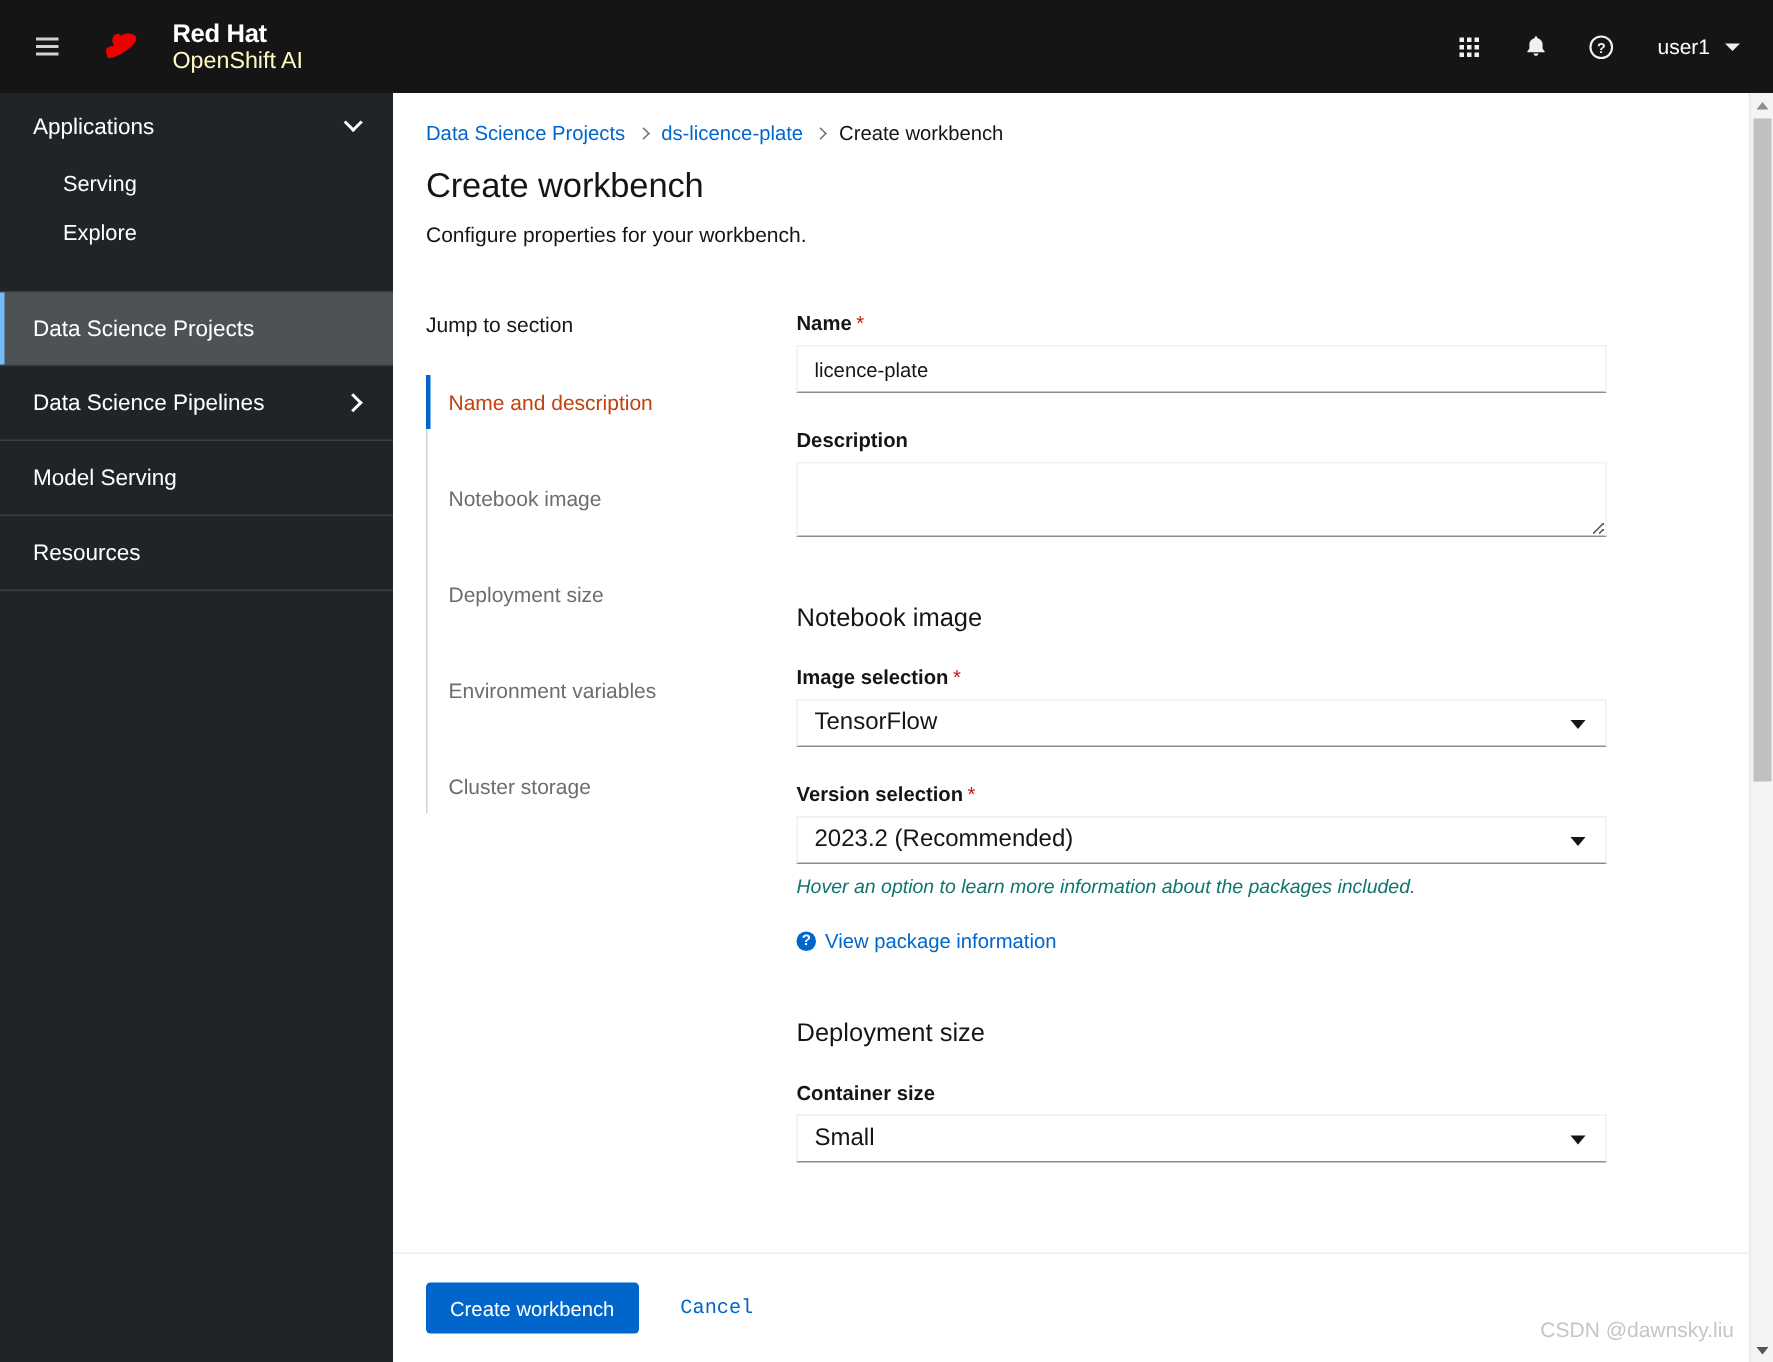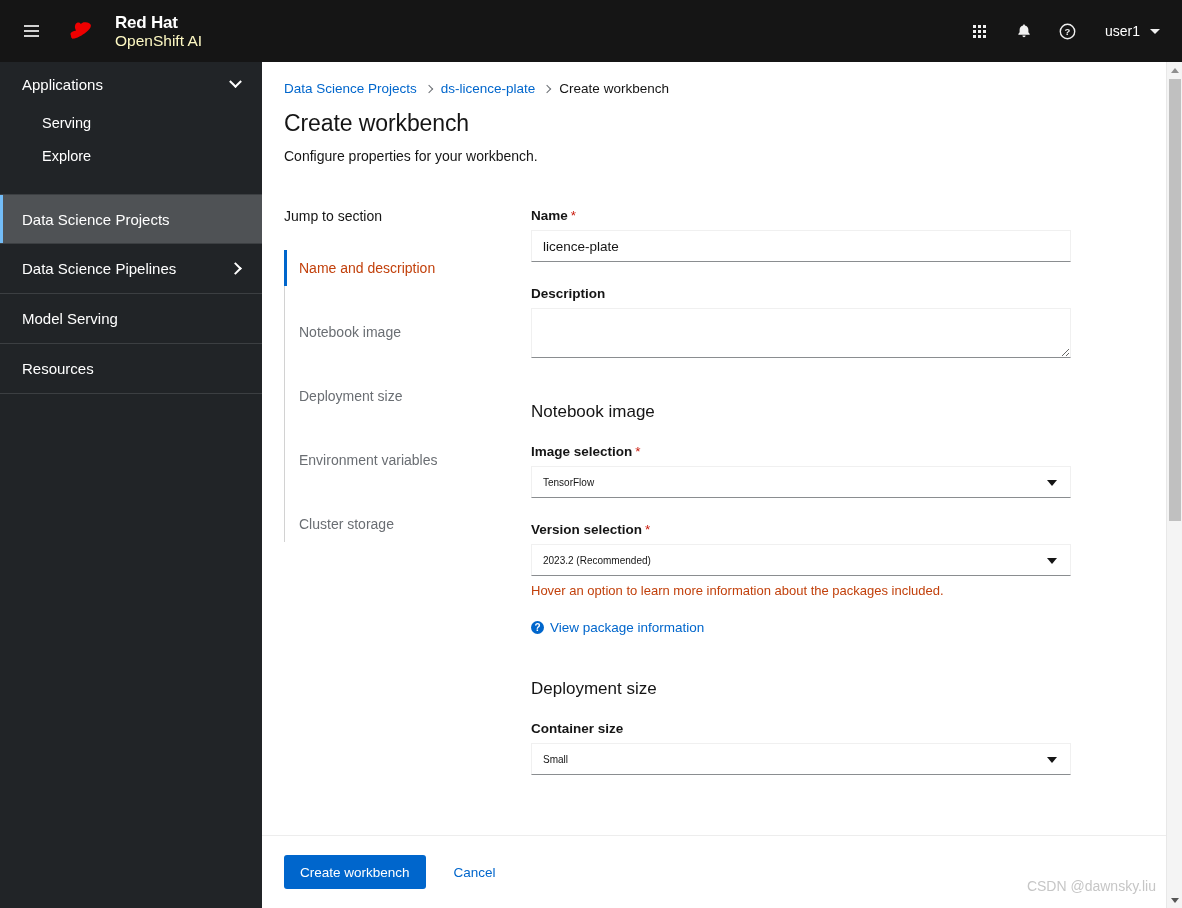--- a/index.html
+++ b/index.html
@@ -138,28 +138,28 @@
   .textarea {
     width: 540px; height: 50px; border: 1px solid #f0f0f0;
     border-bottom: 1px solid #8a8d90; background: #ffffff; resize: vertical;
     font-family: "Liberation Sans", sans-serif; font-size: 13.5px;
     color: #151515; padding: 6px 11px; outline: none; display: block;
   }
   .select {
     position: relative; width: 540px; height: 32px;
     border: 1px solid #f0f0f0; border-bottom: 1px solid #8a8d90;
     background: #ffffff; display: flex; align-items: center;
-    padding: 0 11px; font-size: 10px; color: #151515; cursor: pointer;
+    padding: 0 11px; font-size: 16px; color: #151515; cursor: pointer;
   }
   .select .caret {
     position: absolute; right: 13px; top: 50%; margin-top: -2px;
     width: 0; height: 0; border-left: 5px solid transparent;
     border-right: 5px solid transparent; border-top: 6px solid #151515;
   }
-  .helper { font-size: 13px; color: #c2410c; margin-top: 7px; }
+  .helper { font-size: 13px; color: #0f766e; margin-top: 7px; font-style: italic; }
   .pkg-link {
     display: inline-flex; align-items: center; gap: 6px; margin-top: 22px;
     color: #06c; font-size: 13.5px; cursor: pointer;
   }
   .q-circle {
     width: 13px; height: 13px; border-radius: 50%; background: #06c;
     color: #fff; font-size: 10px; line-height: 13px; text-align: center;
     font-weight: bold; flex: none;
   }
   .section-title {
@@ -172,21 +172,21 @@
     z-index: 12;
   }
   .btn-primary {
     background: #06c; color: #ffffff; border: none; height: 34px;
     padding: 0 16px; font-size: 13.5px; cursor: pointer; border-radius: 3px;
     font-family: "Liberation Sans", sans-serif;
   }
   .btn-link {
     background: transparent; border: none; color: #06c; height: 34px;
     padding: 0 14px; font-size: 13.5px; cursor: pointer;
-    font-family: Liberation Sans, sans-serif;
+    font-family: Liberation Mono, monospace;
   }
 
   
   .scrollbar {
     position: absolute; top: 62px; right: 0; width: 16px; height: 846px;
     background: #f4f4f4; border-left: 1px solid #e8e8e8; z-index: 15;
   }
   .sb-arrow {
     position: absolute; left: 0; width: 16px; height: 16px;
     display: flex; align-items: center; justify-content: center;

